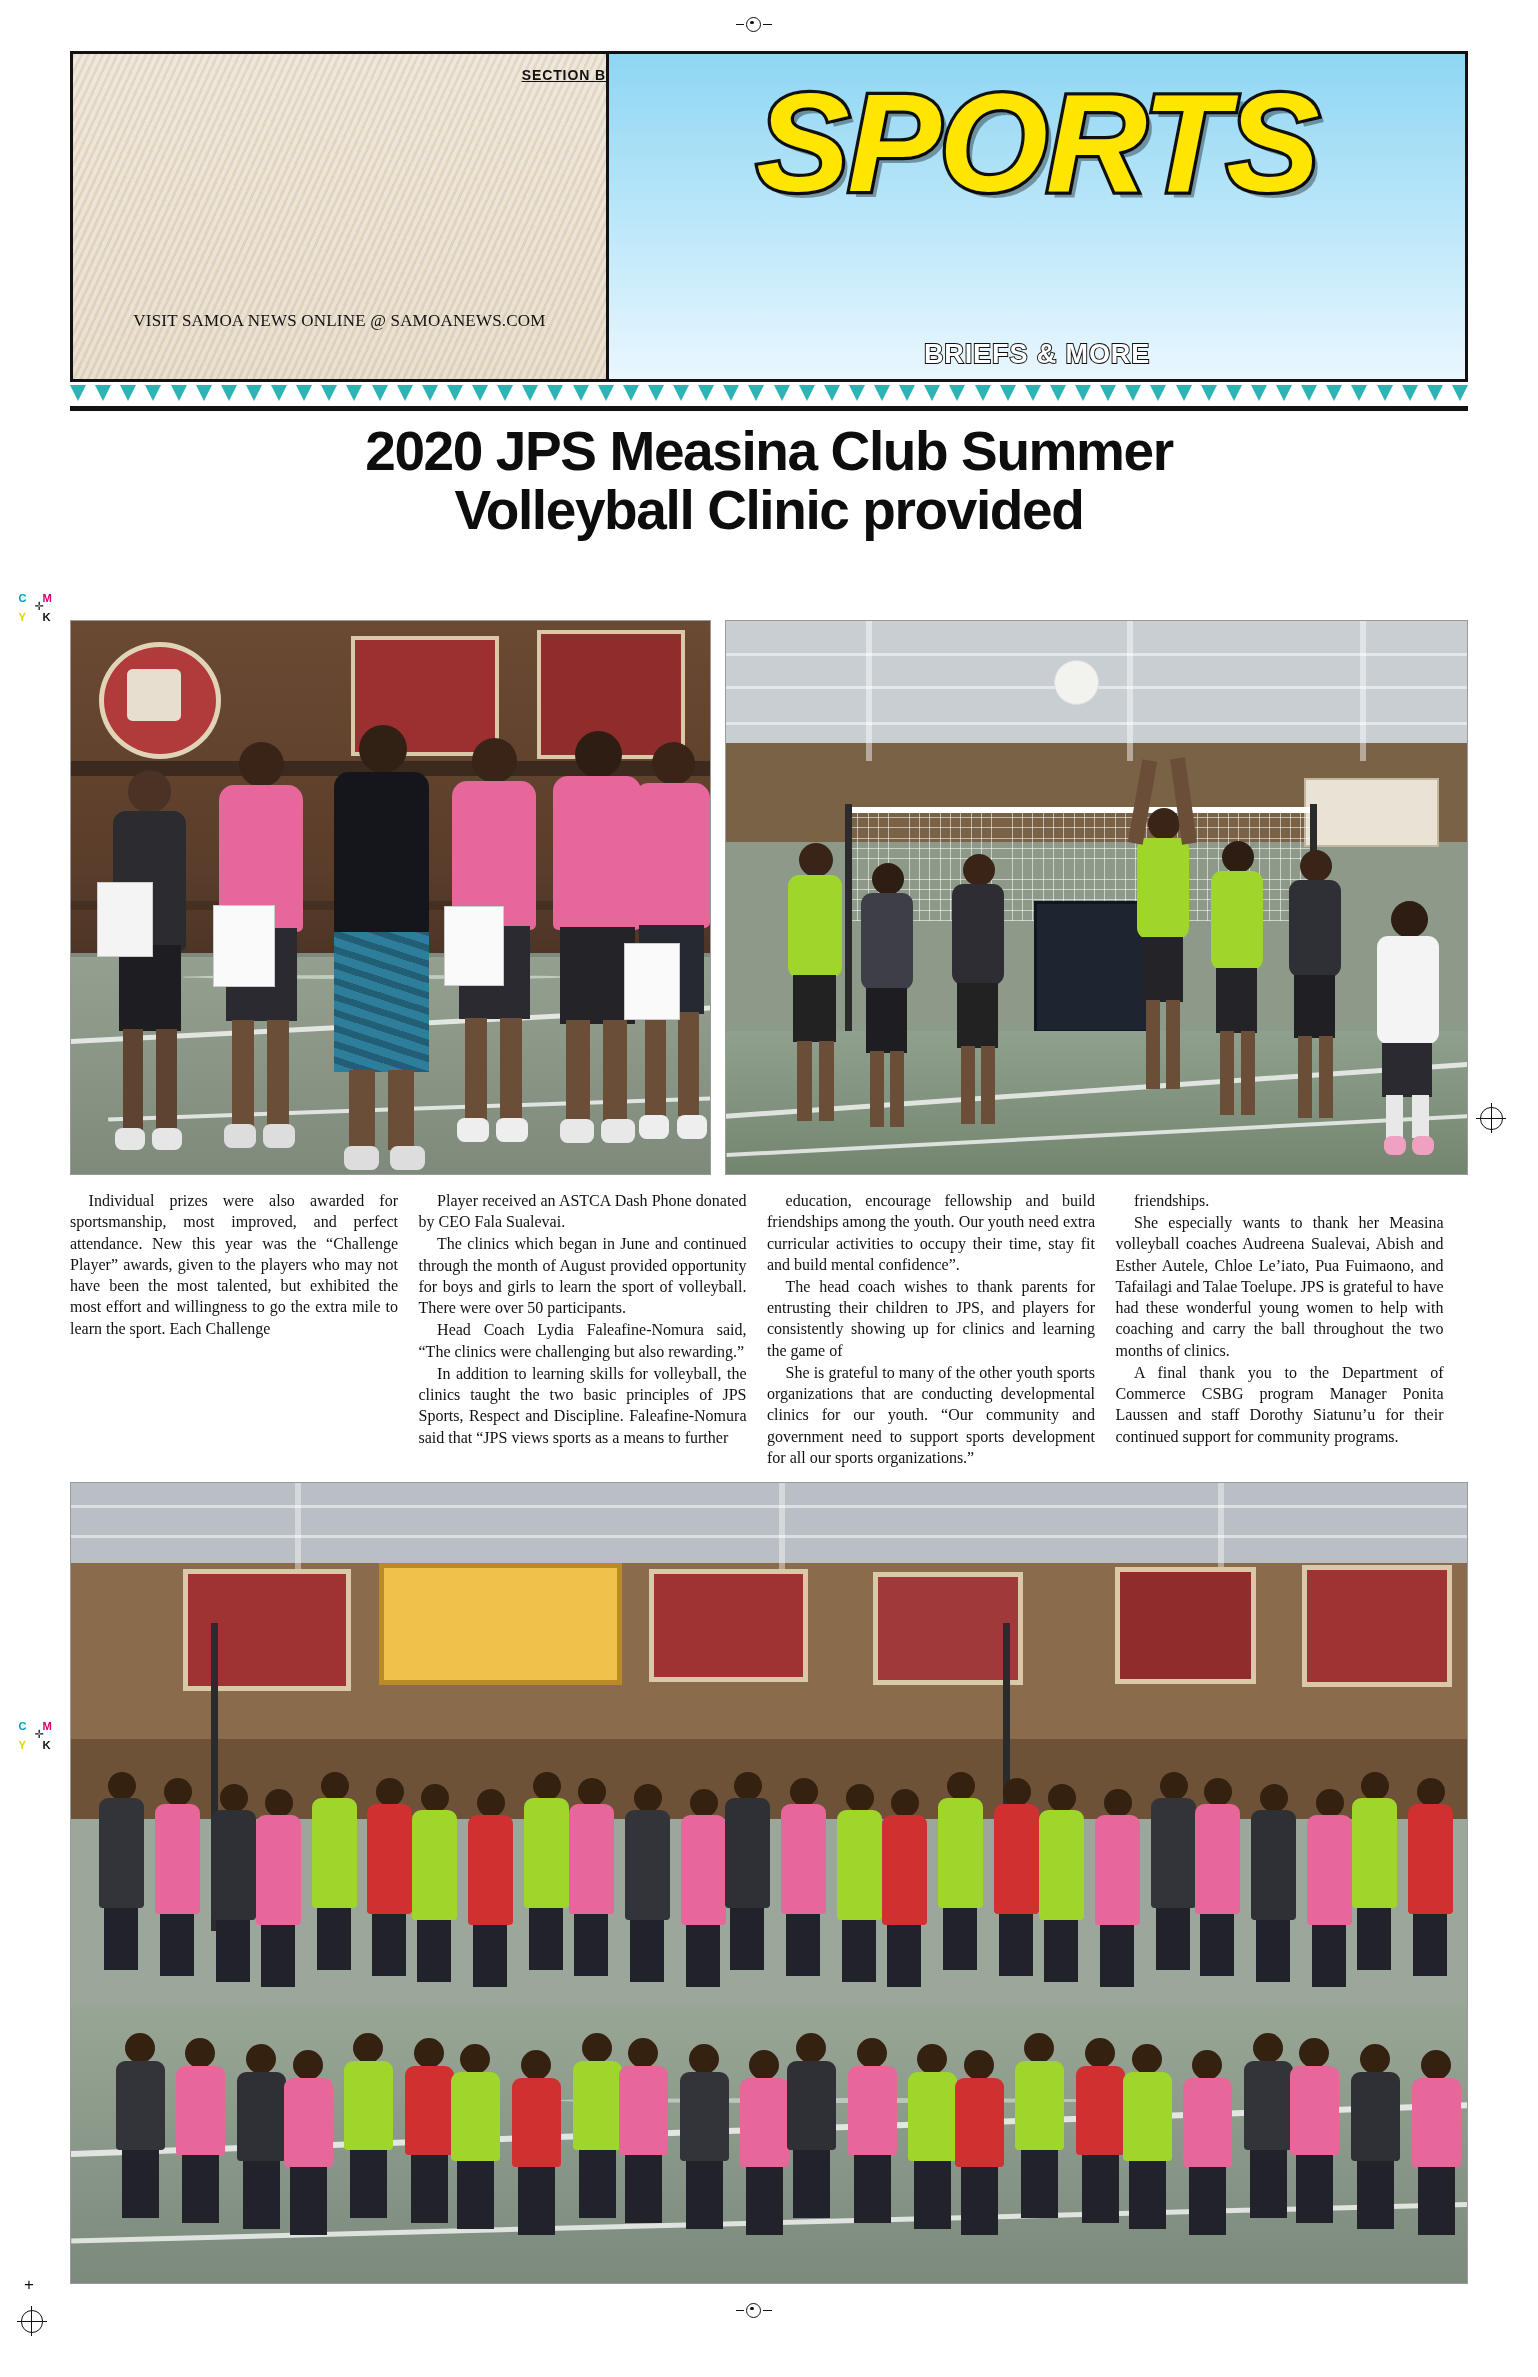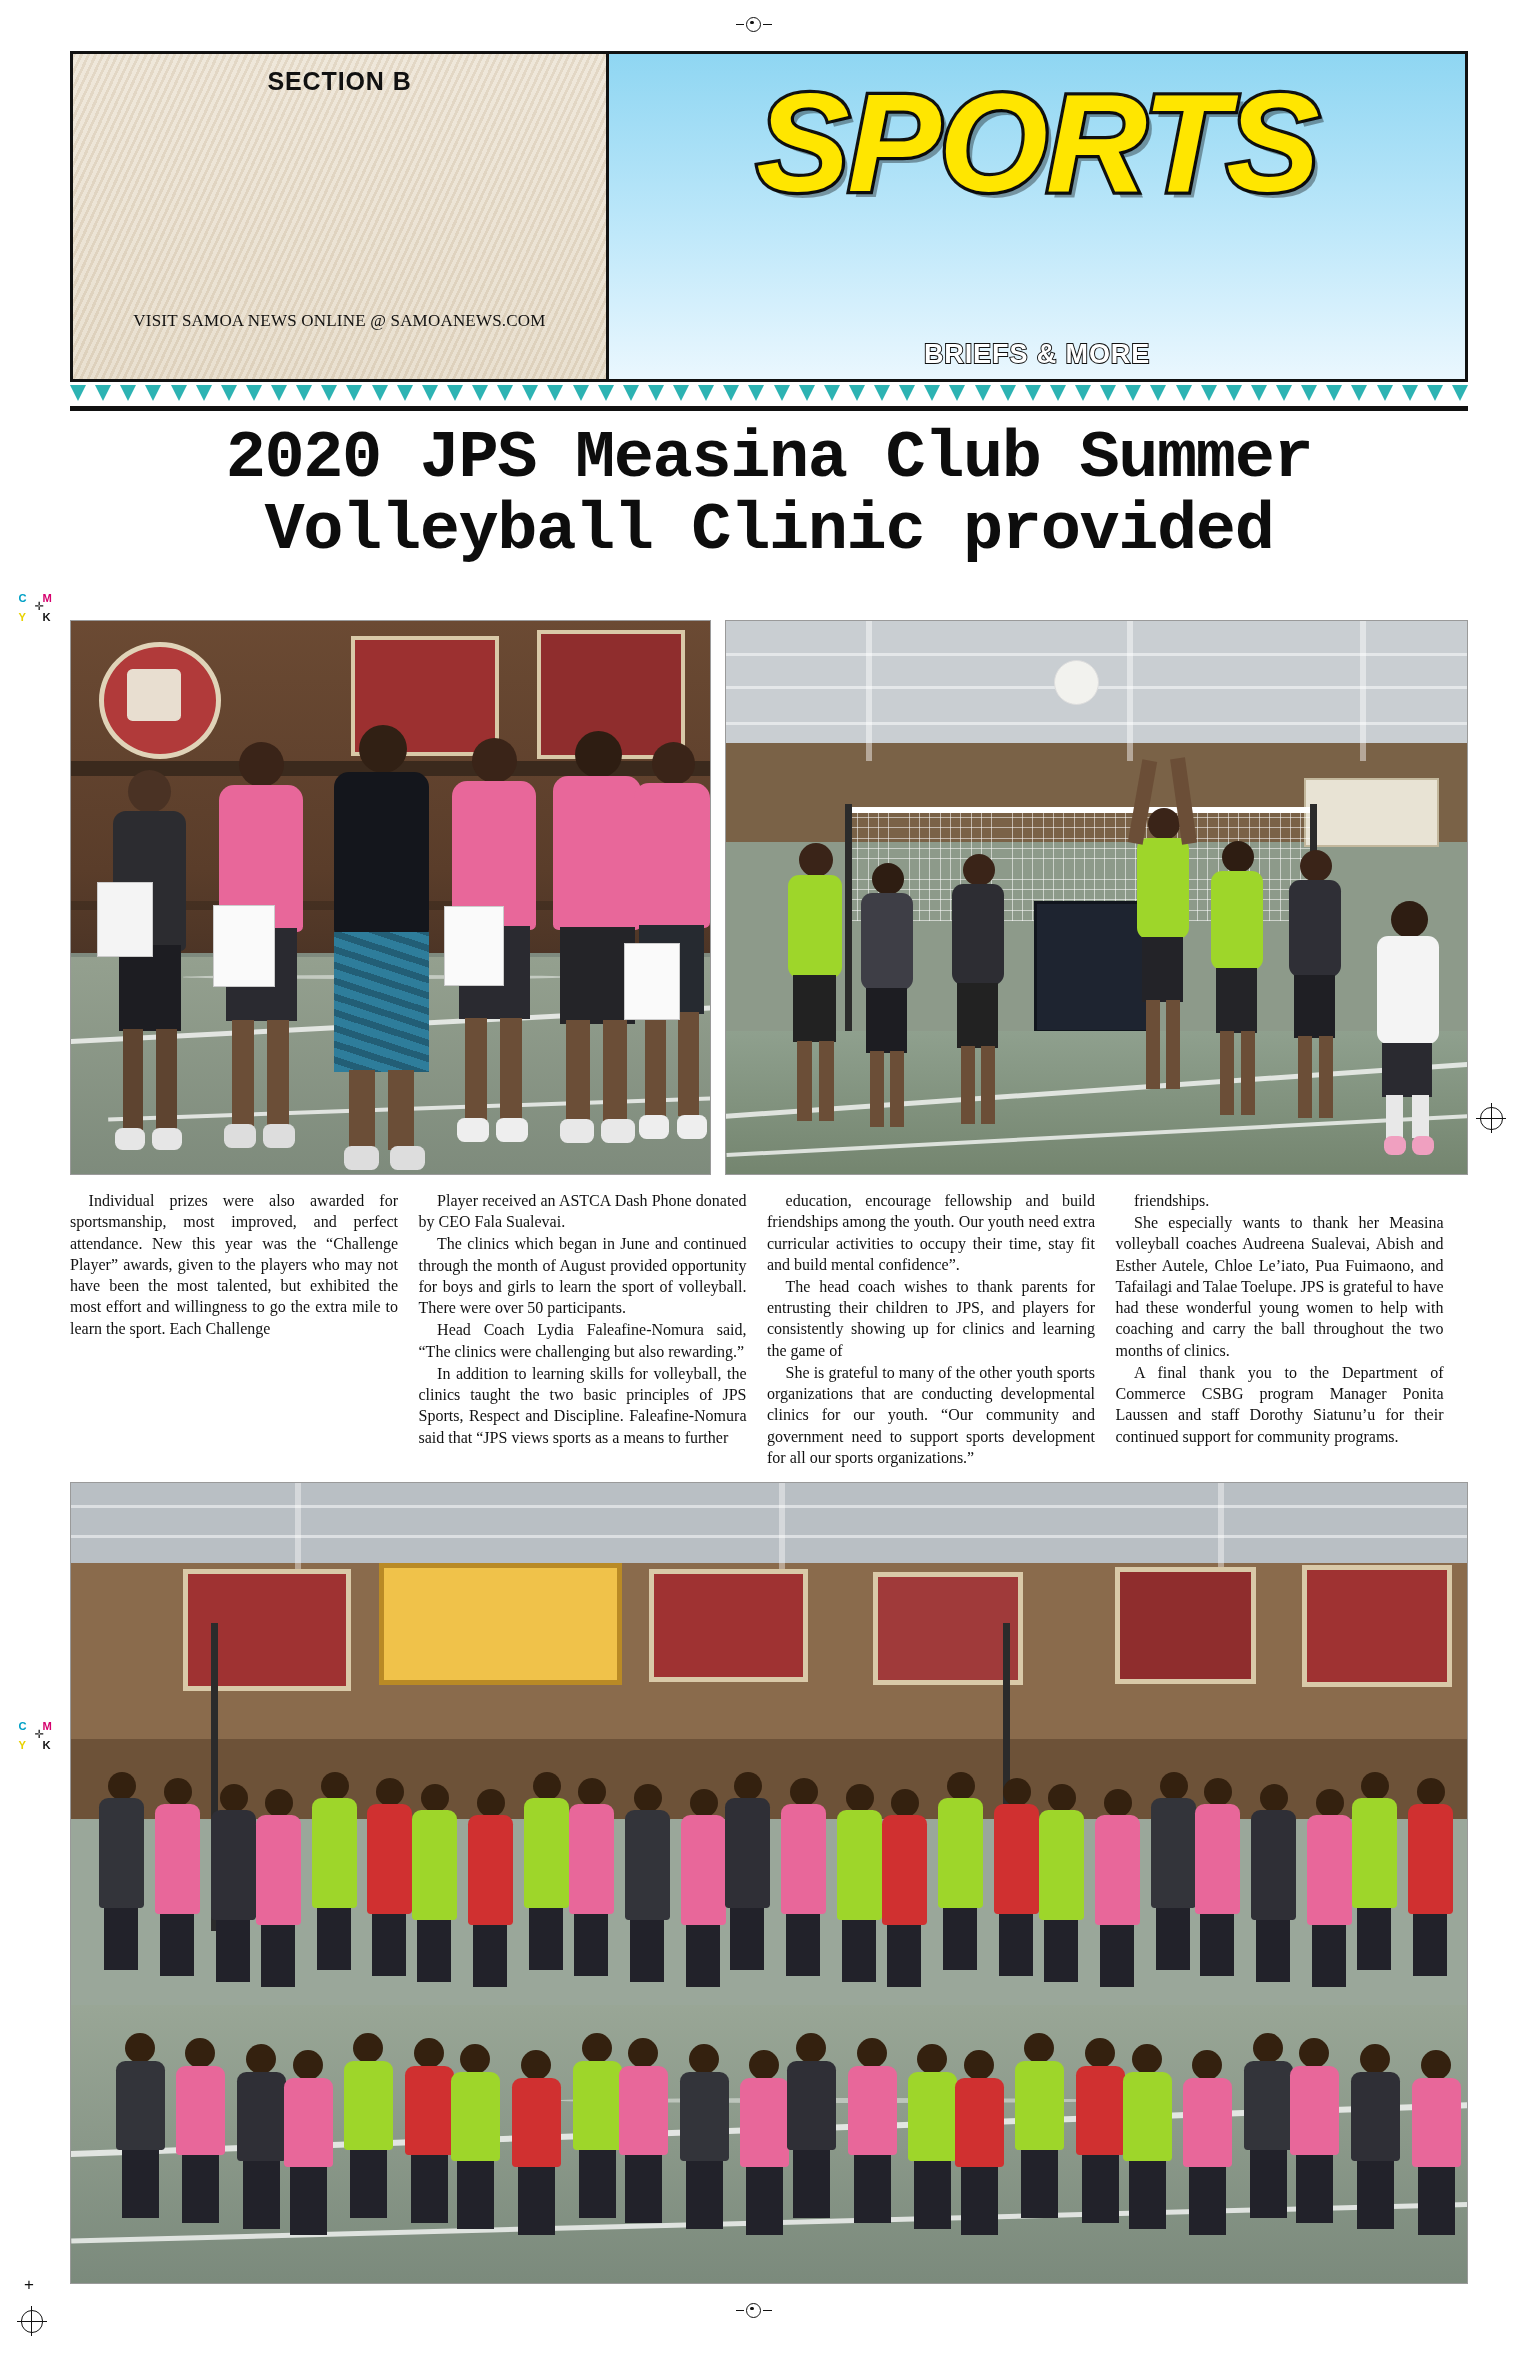--- a/index.html
+++ b/index.html
@@ -88,26 +88,27 @@
     position: relative;
     background:
       repeating-linear-gradient(115deg, rgba(214,199,176,.55) 0 2.8px, rgba(236,228,214,.55) 2.8px 6.5px),
       linear-gradient(#f3ece0, #e6dcca);
     overflow: hidden;
   }
   .section-b {
     position: absolute;
     top: 13px;
     left: 0; right: 0;
-    text-align: center;
+    text-align: right;
     font-family: "Liberation Sans", sans-serif;
     font-weight: bold;
-    font-size: 25px;
+    font-size: 14px;
     letter-spacing: 0.9px;
     color: #111;
+    text-decoration: underline;
   }
   .logo-wrap {
     position: absolute;
     top: 43px;
     left: 17px;
     right: 13px;
     height: 182px;
   }
   .logo-art {
     position: absolute;
@@ -230,23 +231,23 @@
     background: #111;
   }
 
   
   .headline {
     position: absolute;
     top: 371px;
     left: 0;
     width: 1398px;
     text-align: center;
-    font-family: Liberation Mono, monospace;
+    font-family: Liberation Sans, sans-serif;
     font-weight: bold;
-    font-size: 67px;
+    font-size: 55px;
     line-height: 1.08;
     letter-spacing: -1.4px;
     color: #0d0d0d;
   }
 
   
   .photo {
     position: absolute;
     overflow: hidden;
     border: 0.9px solid #9a9a9a;

